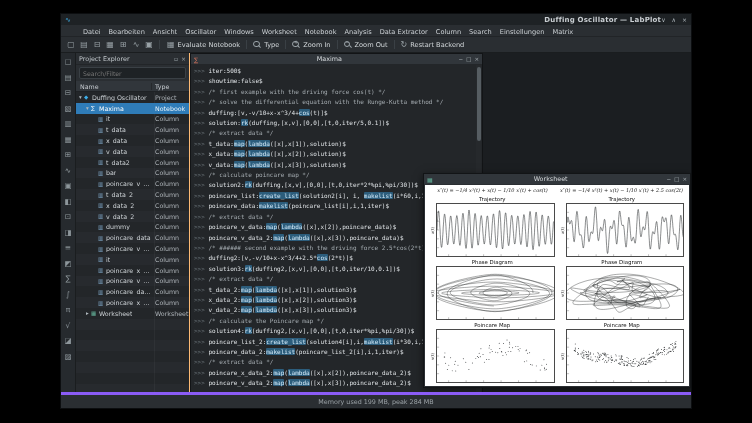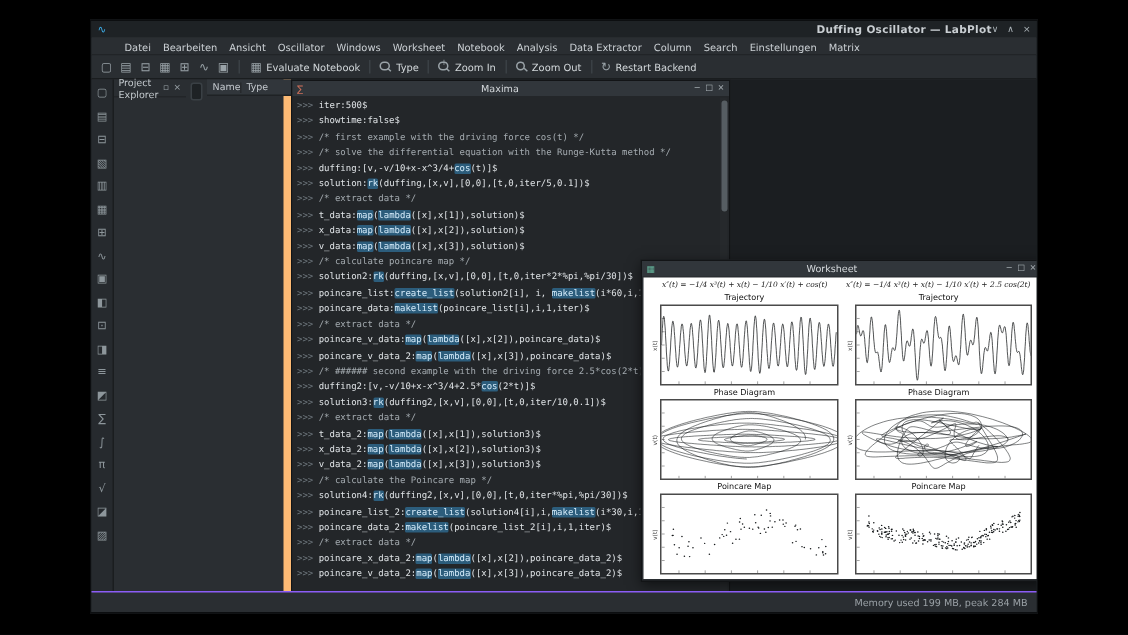--- a/index.html
+++ b/index.html
@@ -23,21 +23,21 @@
   .tbtn-ico{color:#9aa3a8;font-size:8px;}
   .mag{position:relative;width:8px;height:8px;display:inline-block;}
   .mag::before{content:"";position:absolute;left:0;top:0;width:4.5px;height:4.5px;border:1px solid #9aa3a8;border-radius:50%;}
   .mag::after{content:"";position:absolute;left:5px;top:5.4px;width:3px;height:1px;background:#9aa3a8;transform:rotate(45deg);}
   .mag span{position:absolute;left:1.4px;top:-1.6px;font-size:5.5px;color:#9aa3a8;}
   
   .main{flex:1;display:flex;min-height:0;}
   .sidestrip{width:14px;background:#262a2e;border-right:1px solid #1a1d1f;display:flex;flex-direction:column;align-items:center;padding-top:3px;gap:4.5px;overflow:hidden;flex:0 0 auto;}
   .sicon{width:11px;height:11px;display:flex;align-items:center;justify-content:center;color:#8d969b;font-size:7.5px;}
   
-  .explorer{width:113px;background:#2a2e32;border-right:5px solid #fdba74;display:flex;flex-direction:row;font-size:6.3px;flex:0 0 auto;}
+  .explorer{width:113px;background:#2a2e32;border-right:1px solid #fdba74;display:flex;flex-direction:column;font-size:6.3px;flex:0 0 auto;}
   .exp-header{height:11px;display:flex;align-items:center;padding:0 3px;color:#c2c8cc;border-bottom:1px solid #222528;font-size:6.4px;}
   .exp-title{flex:1;}
   .exp-hbtn{color:#9aa3a8;font-size:6px;margin-left:3px;}
   .exp-search{margin:2px 3px;height:10px;background:#1e2225;border:1px solid #3a4045;border-radius:2px;display:flex;align-items:center;padding:0 3px;}
   .exp-search input{background:transparent;border:0;outline:0;color:#8d969b;font-size:6.2px;width:100%;padding:0;font-family:inherit;}
   .exp-cols{height:10px;display:flex;align-items:center;background:#31363b;border-bottom:1px solid #1f2225;color:#c6cbd0;}
   .exp-col-name{flex:1;padding-left:4px;}
   .exp-col-type{width:34px;padding-left:3px;border-left:1px solid #26292c;}
   .exp-body{flex:1;background:repeating-linear-gradient(#232629 0 10.8px,#272a2e 10.8px 21.6px);overflow:hidden;position:relative;}
   .exp-typeline{position:absolute;top:0;bottom:0;right:34px;width:1px;background:rgba(255,255,255,0.04);}
@@ -68,21 +68,21 @@
   .eq-row{display:flex;height:9px;flex:0 0 auto;font-family:"DejaVu Serif",serif;font-style:italic;font-size:5px;color:#222;}
   .eq{flex:1;text-align:center;overflow:hidden;white-space:nowrap;}
   .plot-grid{flex:1;display:grid;grid-template-columns:1fr 1fr;grid-auto-rows:1fr;gap:2px 5px;padding:0 2px 1px;min-height:0;}
   .plot{display:flex;flex-direction:column;min-height:0;}
   .plot-title{text-align:center;font-size:5.4px;color:#111;height:7px;flex:0 0 auto;}
   .plot-body{flex:1;display:flex;min-height:0;}
   .ylab{width:6px;writing-mode:vertical-rl;transform:rotate(180deg);font-size:4px;color:#333;text-align:center;flex:0 0 auto;}
   .svg-wrap{flex:1;border:0.5px solid #4a4a4a;min-width:0;}
   .svg-wrap svg{width:100%;height:100%;display:block;}
   
-  .statusbar{height:13px;background:#2a2e32;border-top:1px solid #8b5cf6;display:flex;align-items:center;justify-content:flex-end;padding:0 6px;font-size:6.4px;color:#9aa1a6;flex:0 0 auto;}
+  .statusbar{height:13px;background:#2a2e32;border-top:3px solid #8b5cf6;display:flex;align-items:center;justify-content:center;padding:0 6px;font-size:6.4px;color:#9aa1a6;flex:0 0 auto;}
 </style>
 </head>
 <body>
 
 <div id="stage">
   <div class="window">
 
     <div class="titlebar">
       <span class="tb-icon">∿</span>
       <span class="tb-title">Duffing Oscillator — LabPlot</span>

